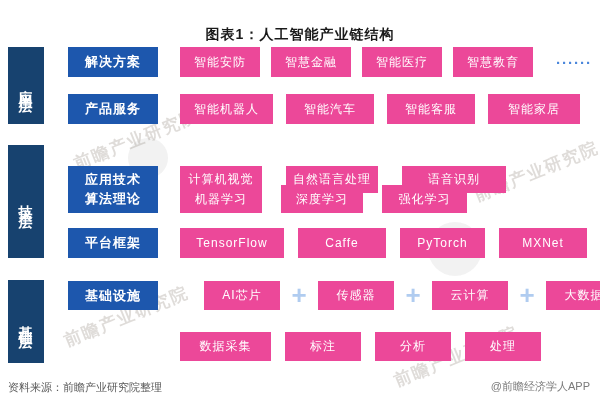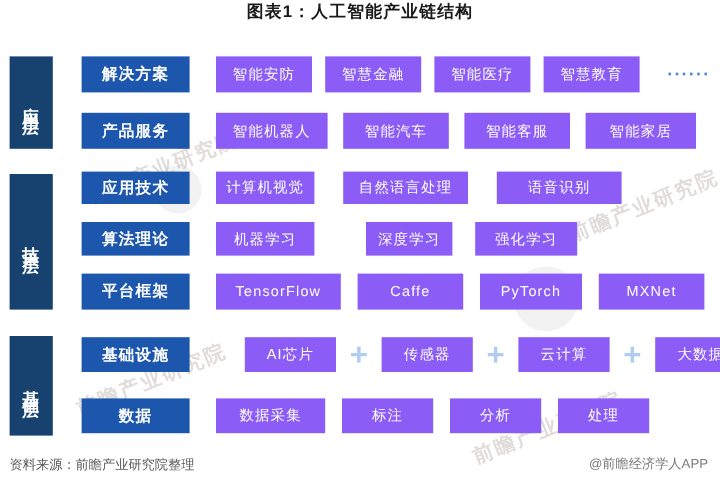--- a/index.html
+++ b/index.html
@@ -2,21 +2,21 @@
 <html><head>
 <meta charset="utf-8">
 <style>
   * { margin:0; padding:0; box-sizing:border-box; }
   html,body { background:#fff; }
   .canvas {
     position:relative; width:600px; height:402px; background:#ffffff;
     font-family:"Liberation Sans", sans-serif; overflow:hidden;
   }
   .title {
-    position:absolute; top:1px; left:0; right:0; text-align:center;
+    position:absolute; top:26px; left:0; right:0; text-align:center;
     font-size:14px; font-weight:bold; color:#1a1a1a; letter-spacing:1px;
   }
   
   .layer {
     position:absolute; left:8px; width:36px; background:#17426f;
     display:flex; align-items:center; justify-content:center;
   }
   .layer span {
     writing-mode:vertical-rl; text-orientation:upright;
     color:#fff; font-weight:bold; font-size:14px; letter-spacing:5px;
@@ -27,41 +27,41 @@
 
   
   .row { position:absolute; left:0; right:0; }
   .cat {
     position:absolute; left:68px; width:90px; top:0; bottom:0; background:#1d57ad;
     color:#fff; font-weight:bold; font-size:13px;
     display:flex; align-items:center; justify-content:center; letter-spacing:1px;
   }
   .items { position:absolute; left:180px; top:0; bottom:0; display:flex; align-items:stretch; }
   .item {
-    background:#8b5cf6; color:#fff; font-size:12px; letter-spacing:1px;
+    background:#ec4899; color:#fff; font-size:12px; letter-spacing:1px;
     display:flex; align-items:center; justify-content:center;
   }
   .dots {
     color:#4a86db; font-weight:bold; font-size:15px; letter-spacing:1px;
     display:flex; align-items:center; margin-left:12px;
   }
   .plus {
     color:#b0ccf0; font-weight:bold; font-size:26px; width:26px;
     display:flex; align-items:center; justify-content:center;
   }
 
   .r1 { top:47px;  height:30px; } .r1 .items{ gap:11px; } .r1 .item{ width:80px; }
   .r2 { top:94px;  height:30px; } .r2 .items{ gap:13px; }
   .r2 .item:nth-child(1){ width:93px; } .r2 .item:nth-child(2){ width:88px; }
   .r2 .item:nth-child(3){ width:88px; } .r2 .item:nth-child(4){ width:92px; }
-  .r3 { top:143px; height:27px; } .r3 .items{ gap:24px; }
-  .r3 .item:nth-child(1){ width:82px; } .r3 .item:nth-child(2){ width:104px; }
+  .r3 { top:166px; height:27px; } .r3 .items{ gap:24px; }
+  .r3 .item:nth-child(1){ width:82px; } .r3 .item:nth-child(2){ width:92px; }
   .r3 .item:nth-child(3){ width:104px; }
   .r4 { top:185px; height:28px; } .r4 .items{ gap:19px;justify-content:flex-end; }
-  .r4 .item:nth-child(1){ width:82px; } .r4 .item:nth-child(2){ width:72px;margin-left:24px; }
+  .r4 .item:nth-child(1){ width:82px; } .r4 .item:nth-child(2){ width:82px; }
   .r4 .item:nth-child(3){ width:85px; }
   .r5 { top:228px; height:30px; } .r5 .items{ gap:14px; }
   .r5 .item:nth-child(1){ width:104px; } .r5 .item:nth-child(2){ width:88px; }
   .r5 .item:nth-child(3){ width:85px; } .r5 .item:nth-child(4){ width:88px; }
   .r6 { top:281px; height:29px; } .r6 .items{ gap:6px;margin-left:24px; }
   .r6 .item:nth-child(odd){ width:76px; } .r6 .item:nth-child(even){ }
   .r6 .i1{ width:76px; } .r6 .i2{ width:76px; } .r6 .i3{ width:76px; } .r6 .i4{ width:78px; }
   .r7 { top:332px; height:29px; } .r7 .items{ gap:14px; }
   .r7 .item:nth-child(1){ width:91px; } .r7 .item:nth-child(2){ width:76px; }
   .r7 .item:nth-child(3){ width:76px; } .r7 .item:nth-child(4){ width:76px; }
@@ -161,21 +161,20 @@
       <div class="plus">+</div>
       <div class="item i2">传感器</div>
       <div class="plus">+</div>
       <div class="item i3">云计算</div>
       <div class="plus">+</div>
       <div class="item i4">大数据</div>
     </div>
   </div>
 
   <div class="row r7">
-    <div class="cat">数据</div>
     <div class="items">
       <div class="item">数据采集</div>
       <div class="item">标注</div>
       <div class="item">分析</div>
       <div class="item">处理</div>
     </div>
   </div>
 
   <div class="source">资料来源：前瞻产业研究院整理</div>
   <div class="credit">@前瞻经济学人APP</div>

